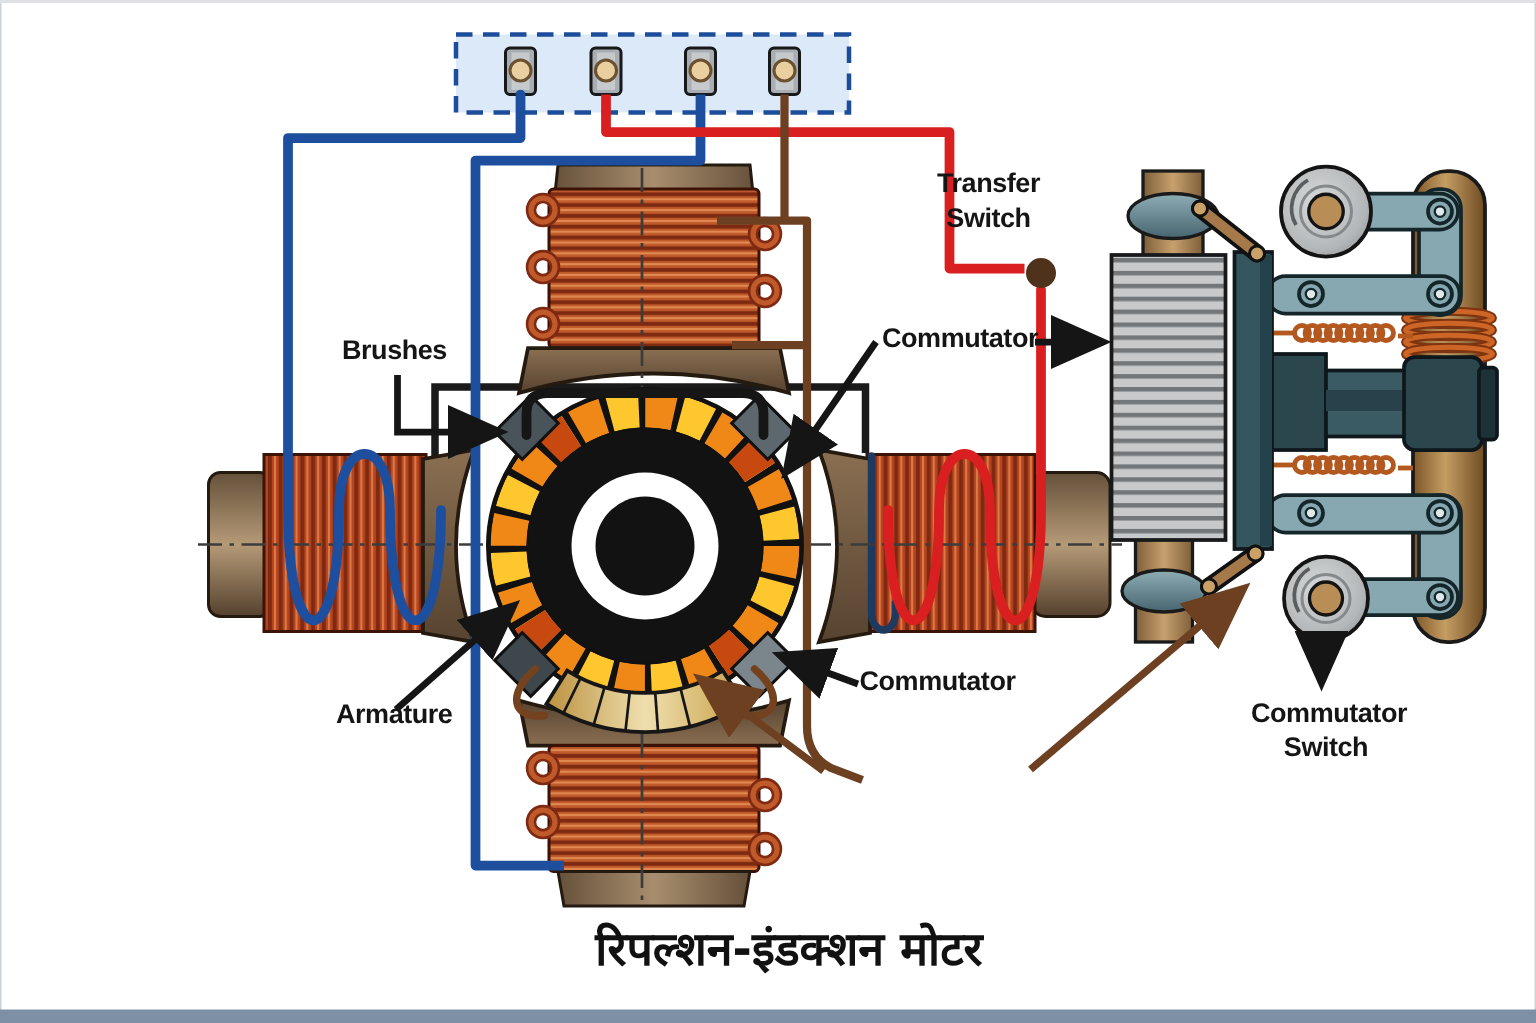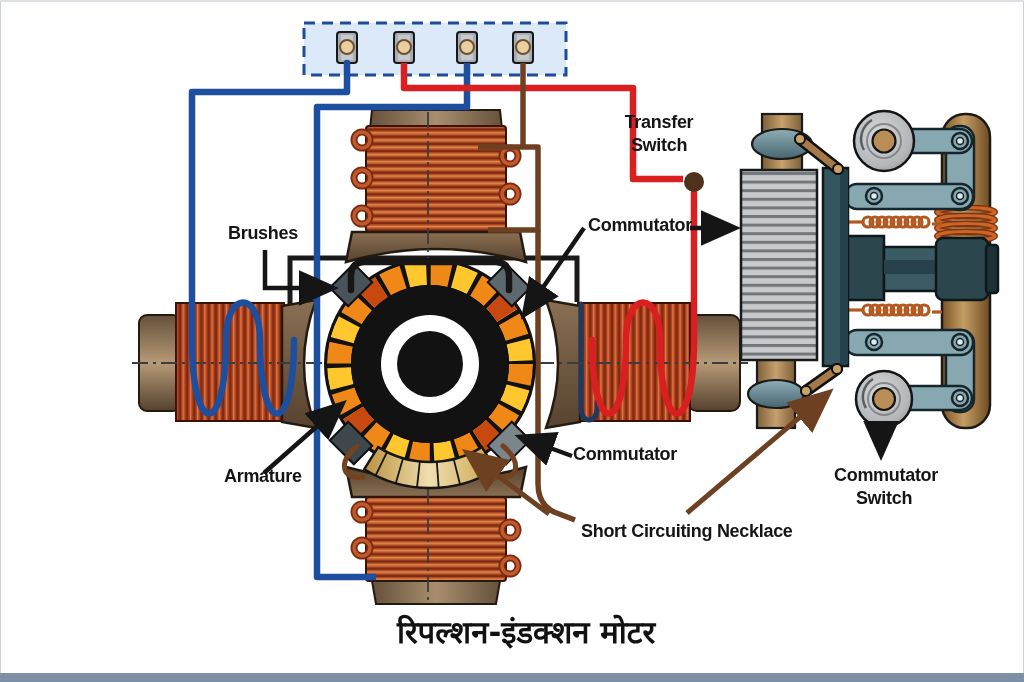--- a/index.html
+++ b/index.html
@@ -344,21 +344,20 @@
 
 <div class="lbl lbl2" id="lbl-transfer-switch">
   <div>Transfer</div>
   <div>Switch</div>
 </div>
 
 <div class="lbl" id="lbl-brushes">Brushes</div>
 <div class="lbl" id="lbl-commutator-top">Commutator</div>
 <div class="lbl" id="lbl-commutator-bottom">Commutator</div>
 <div class="lbl" id="lbl-armature">Armature</div>
-<div class="lbl" id="lbl-necklace">Short Circuiting Necklace</div>
 
 <div class="lbl lbl2" id="lbl-centrifugal">
   <div>Commutator</div>
   <div>Switch</div>
 </div>
 
 <div id="title">रिपल्शन-इंडक्शन मोटर</div>
 
 <div id="top-line"></div>
 <div id="bottom-bar"></div>

